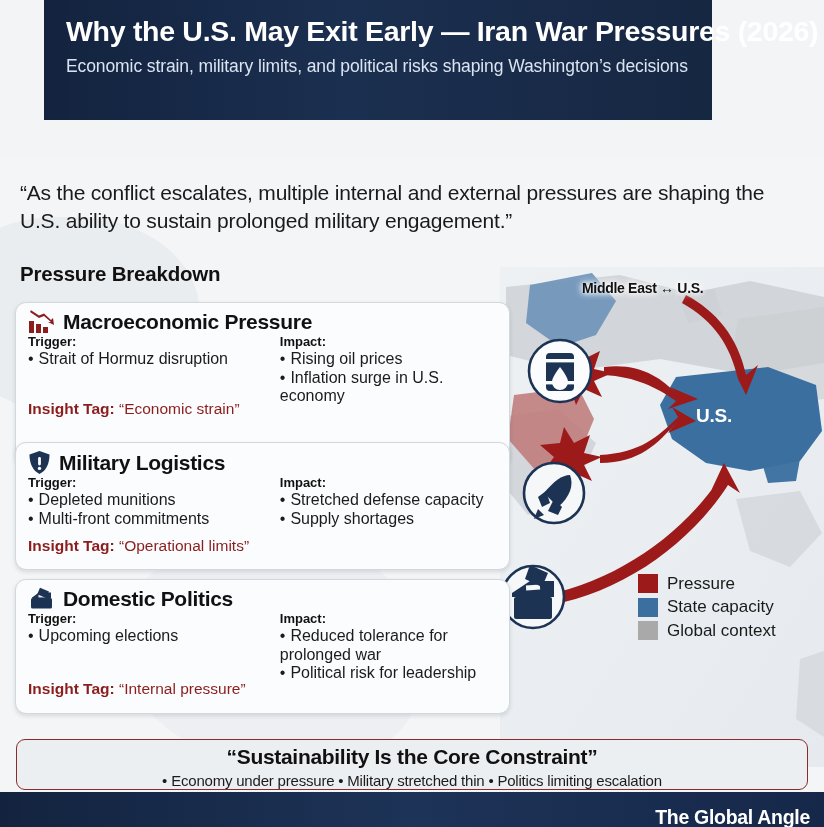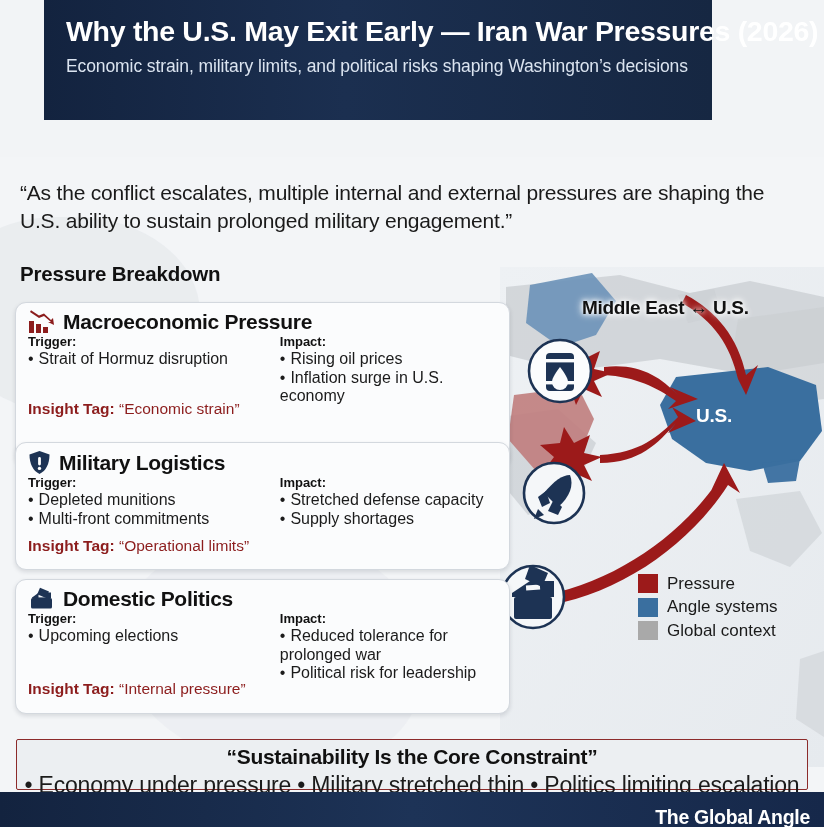--- a/index.html
+++ b/index.html
@@ -74,43 +74,43 @@
 
   
   .ico{flex:0 0 auto;display:block;}
 
   
   #map{
     position:absolute;left:500px;top:110px;width:324px;height:500px;
   }
   #map svg{display:block;}
   #map-label{
-    position:absolute;left:82px;top:30px;font-size:19px;font-weight:bold;
+    position:absolute;left:82px;top:13px;font-size:14px;font-weight:bold;
     color:#111;white-space:nowrap;letter-spacing:-0.3px;
     text-shadow:0 0 4px #fff,0 0 7px #fff,0 0 10px #fff;
   }
   #us-label{
     position:absolute;left:196px;top:138px;font-size:19px;font-weight:bold;
     color:#ffffff;letter-spacing:-0.2px;
   }
 
   
   #legend{position:absolute;left:138px;top:305px;}
   .leg-row{display:flex;align-items:center;gap:9px;height:23.5px;}
   .leg-sw{width:20px;height:19px;flex:0 0 auto;}
   .leg-tx{font-size:17px;color:#1a1a1a;white-space:nowrap;}
 
   
   #summary{
     position:absolute;left:16px;top:582px;width:792px;height:51px;
-    background:#eceff2;border:1.6px solid #8c2b2b;border-radius:2px;
+    background:#eceff2;border:1.6px solid #8c2b2b;border-radius:9px;
     box-sizing:border-box;padding:5px 0 0 0;text-align:center;
   }
   #summary-title{font-size:21px;font-weight:bold;color:#111;letter-spacing:-0.3px;}
-  #summary-points{margin-top:3px;font-size:23px;color:#1b1b1b;letter-spacing:-0.2px;}
+  #summary-points{margin-top:3px;font-size:15px;color:#1b1b1b;letter-spacing:-0.2px;}
 
   
   #footer{
     position:absolute;left:0;top:792px;width:824px;height:35px;
     background:linear-gradient(90deg,#13233f 0%,#1d3357 50%,#16284a 100%);
   }
   #footer-brand{
     position:absolute;right:14px;top:6px;font-size:19.5px;font-weight:bold;color:#fff;
     letter-spacing:-0.3px;
     margin-top:8px;
@@ -205,21 +205,21 @@
       <div id="map-label">Middle East ↔ U.S.</div>
       <div id="us-label">U.S.</div>
 
       <div id="legend">
         <div class="leg-row">
           <span class="leg-sw" style="background:#9c1a1a;"></span>
           <span class="leg-tx">Pressure</span>
         </div>
         <div class="leg-row">
           <span class="leg-sw" style="background:#3a6f9f;"></span>
-          <span class="leg-tx">Angle systems</span>
+          <span class="leg-tx">State capacity</span>
         </div>
         <div class="leg-row">
           <span class="leg-sw" style="background:#a9a9a9;"></span>
           <span class="leg-tx">Global context</span>
         </div>
       </div>
     </div>
 
     <div class="card" id="card-macro">
       <div class="card-head">

